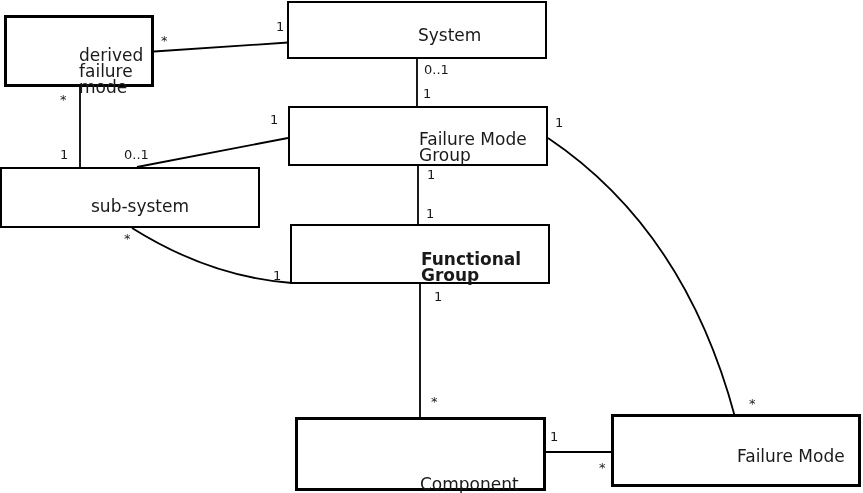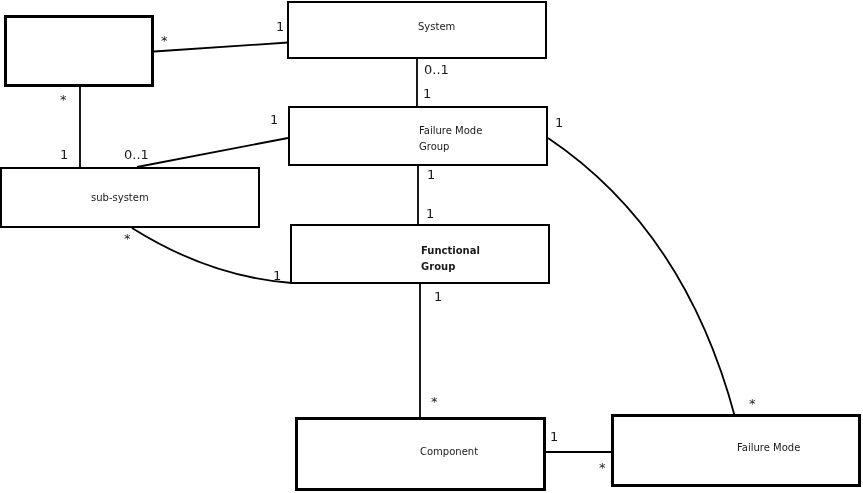--- a/index.html
+++ b/index.html
@@ -26,24 +26,25 @@
     position: absolute;
     box-sizing: border-box;
     background: #ffffff;
     border: 2px solid #000000;
     z-index: 2;
   }
   .node.thick { border-width: 3px; }
   .nlabel {
     position: absolute;
     z-index: 3;
-    font-size: 10px;
+    font-size: 17px;
     line-height: 16px;
     color: #1a1a1a;
     white-space: nowrap;
+    margin-top: 8px;
   }
   .nlabel span { display: block; }
   .mult {
     position: absolute;
     z-index: 3;
     font-size: 13px;
     line-height: 16px;
     color: #1a1a1a;
     white-space: nowrap;
   }
@@ -66,35 +67,40 @@
   </svg>
 
   <div class="node thick" style="left:4px; top:15px; width:150px; height:72px;"></div>
   <div class="node" style="left:287px; top:1px; width:260px; height:58px;"></div>
   <div class="node" style="left:288px; top:106px; width:260px; height:60px;"></div>
   <div class="node" style="left:0px; top:167px; width:260px; height:61px;"></div>
   <div class="node" style="left:290px; top:224px; width:260px; height:60px;"></div>
   <div class="node thick" style="left:295px; top:417px; width:251px; height:74px;"></div>
   <div class="node thick" style="left:611px; top:414px; width:250px; height:73px;"></div>
 
+  <div class="nlabel" style="left:79px; top:39px;">
+    <span>derived</span>
+    <span>failure</span>
+    <span>mode</span>
+  </div>
   <div class="nlabel" style="left:418px; top:19px;">
     <span>System</span>
   </div>
   <div class="nlabel" style="left:419px; top:123px;">
     <span>Failure Mode</span>
     <span>Group</span>
   </div>
   <div class="nlabel" style="left:91px; top:190px;">
     <span>sub-system</span>
   </div>
   <div class="nlabel" style="left:421px; top:243px;font-weight:bold;">
     <span>Functional</span>
     <span>Group</span>
   </div>
-  <div class="nlabel" style="left:420px; top:444px;">
+  <div class="nlabel" style="left:420px; top:468px;">
     <span>Component</span>
   </div>
   <div class="nlabel" style="left:737px; top:440px;">
     <span>Failure Mode</span>
   </div>
 
   <span class="mult" style="left:276px; top:19px;">1</span>
   <span class="mult" style="left:161px; top:33px;">*</span>
 
   <span class="mult" style="left:424px; top:62px;">0..1</span>

